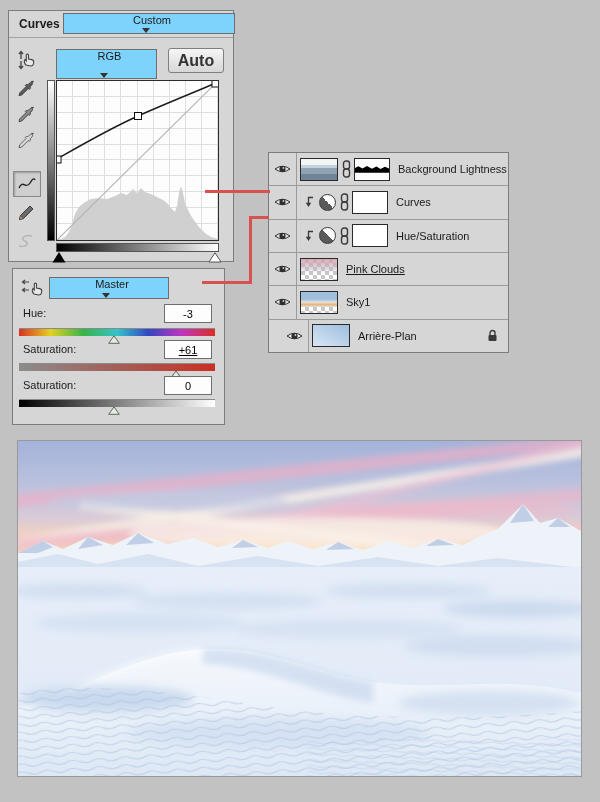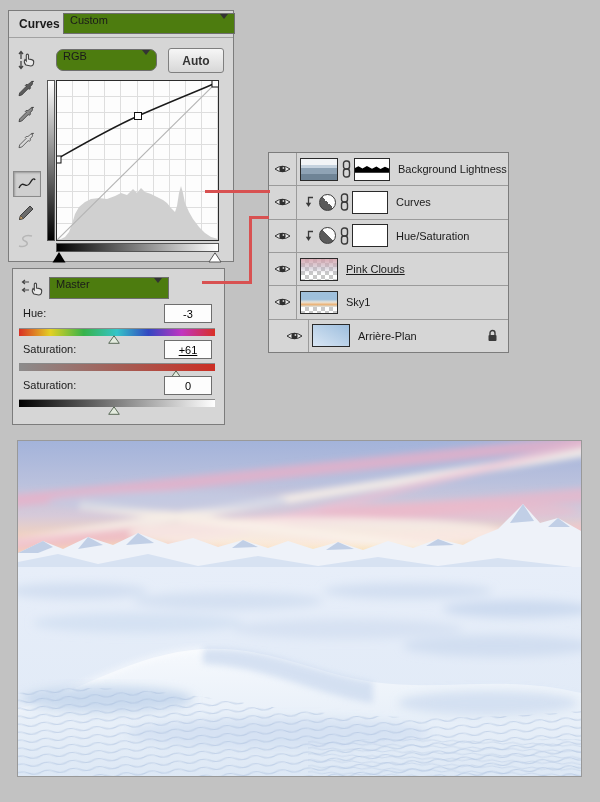--- a/index.html
+++ b/index.html
@@ -4,29 +4,29 @@
 <style>
   html,body{margin:0;padding:0;}
   body{width:600px;height:802px;position:relative;background:#c2c2c2;
        font-family:"Liberation Sans",sans-serif;color:#1a1a1a;overflow:hidden;}
   .panel{position:absolute;background:#d6d6d6;border:1px solid #7c7c7c;box-sizing:border-box;}
 
   
   #curves-panel{left:8px;top:10px;width:226px;height:252px;}
   .curves-header{position:absolute;left:0;top:0;right:0;height:26px;border-bottom:1px solid #a2a2a2;}
   .curves-title{position:absolute;left:10px;top:6px;font-size:12px;font-weight:bold;}
-  .dropdown{position:absolute;background:#4d7c0f;border:1px solid #6e6e6e;box-sizing:border-box;
-            display:flex;cursor:default;}
+  .dropdown{position:absolute;background:#7dd3fc;border:1px solid #6e6e6e;box-sizing:border-box;
+            display:flex;align-items:center;cursor:default;flex-direction:column;}
   .dropdown .dd-label{flex:1;padding-left:6px;font-size:11px;white-space:nowrap;overflow:hidden;}
   .dd-arrow{width:0;height:0;border-left:4px solid transparent;border-right:4px solid transparent;
             border-top:5px solid #333;margin-right:6px;flex:none;}
   #preset-dropdown{left:54px;top:2px;width:172px;height:21px;}
-  #channel-dropdown{left:47px;top:38px;width:101px;height:22px;border-radius:7px;}
+  #channel-dropdown{left:47px;top:38px;width:101px;height:30px;}
   #auto-button{position:absolute;left:159px;top:37px;width:54px;height:23px;border:1px solid #7f7f7f;
-               border-radius:3px;background:linear-gradient(#f6f6f6,#d7d7d7);font-size:12px;font-weight:bold;
+               border-radius:3px;background:linear-gradient(#f6f6f6,#d7d7d7);font-size:16px;font-weight:bold;
                color:#333;display:flex;align-items:center;justify-content:center;}
   .tool{position:absolute;left:4px;width:26px;height:24px;display:flex;align-items:center;justify-content:center;}
   .tool.selected{border:1px solid #8a8a8a;background:#cfcfcf;box-shadow:inset 1px 1px 2px rgba(0,0,0,.25);}
   .disabled-icon{opacity:.45;}
   #curve-grid{position:absolute;left:47px;top:69px;width:161px;height:159px;background:
       repeating-linear-gradient(to right,transparent 0 15.1px,#dedede 15.1px 16.1px),
       repeating-linear-gradient(to bottom,transparent 0 14.9px,#dedede 14.9px 15.9px),#fdfdfd;
       border:1px solid #2b2b2b;box-sizing:content-box;}
   #grid-svg{position:absolute;left:0;top:0;}
   #v-gradient{position:absolute;left:38px;top:69px;width:8px;height:161px;

